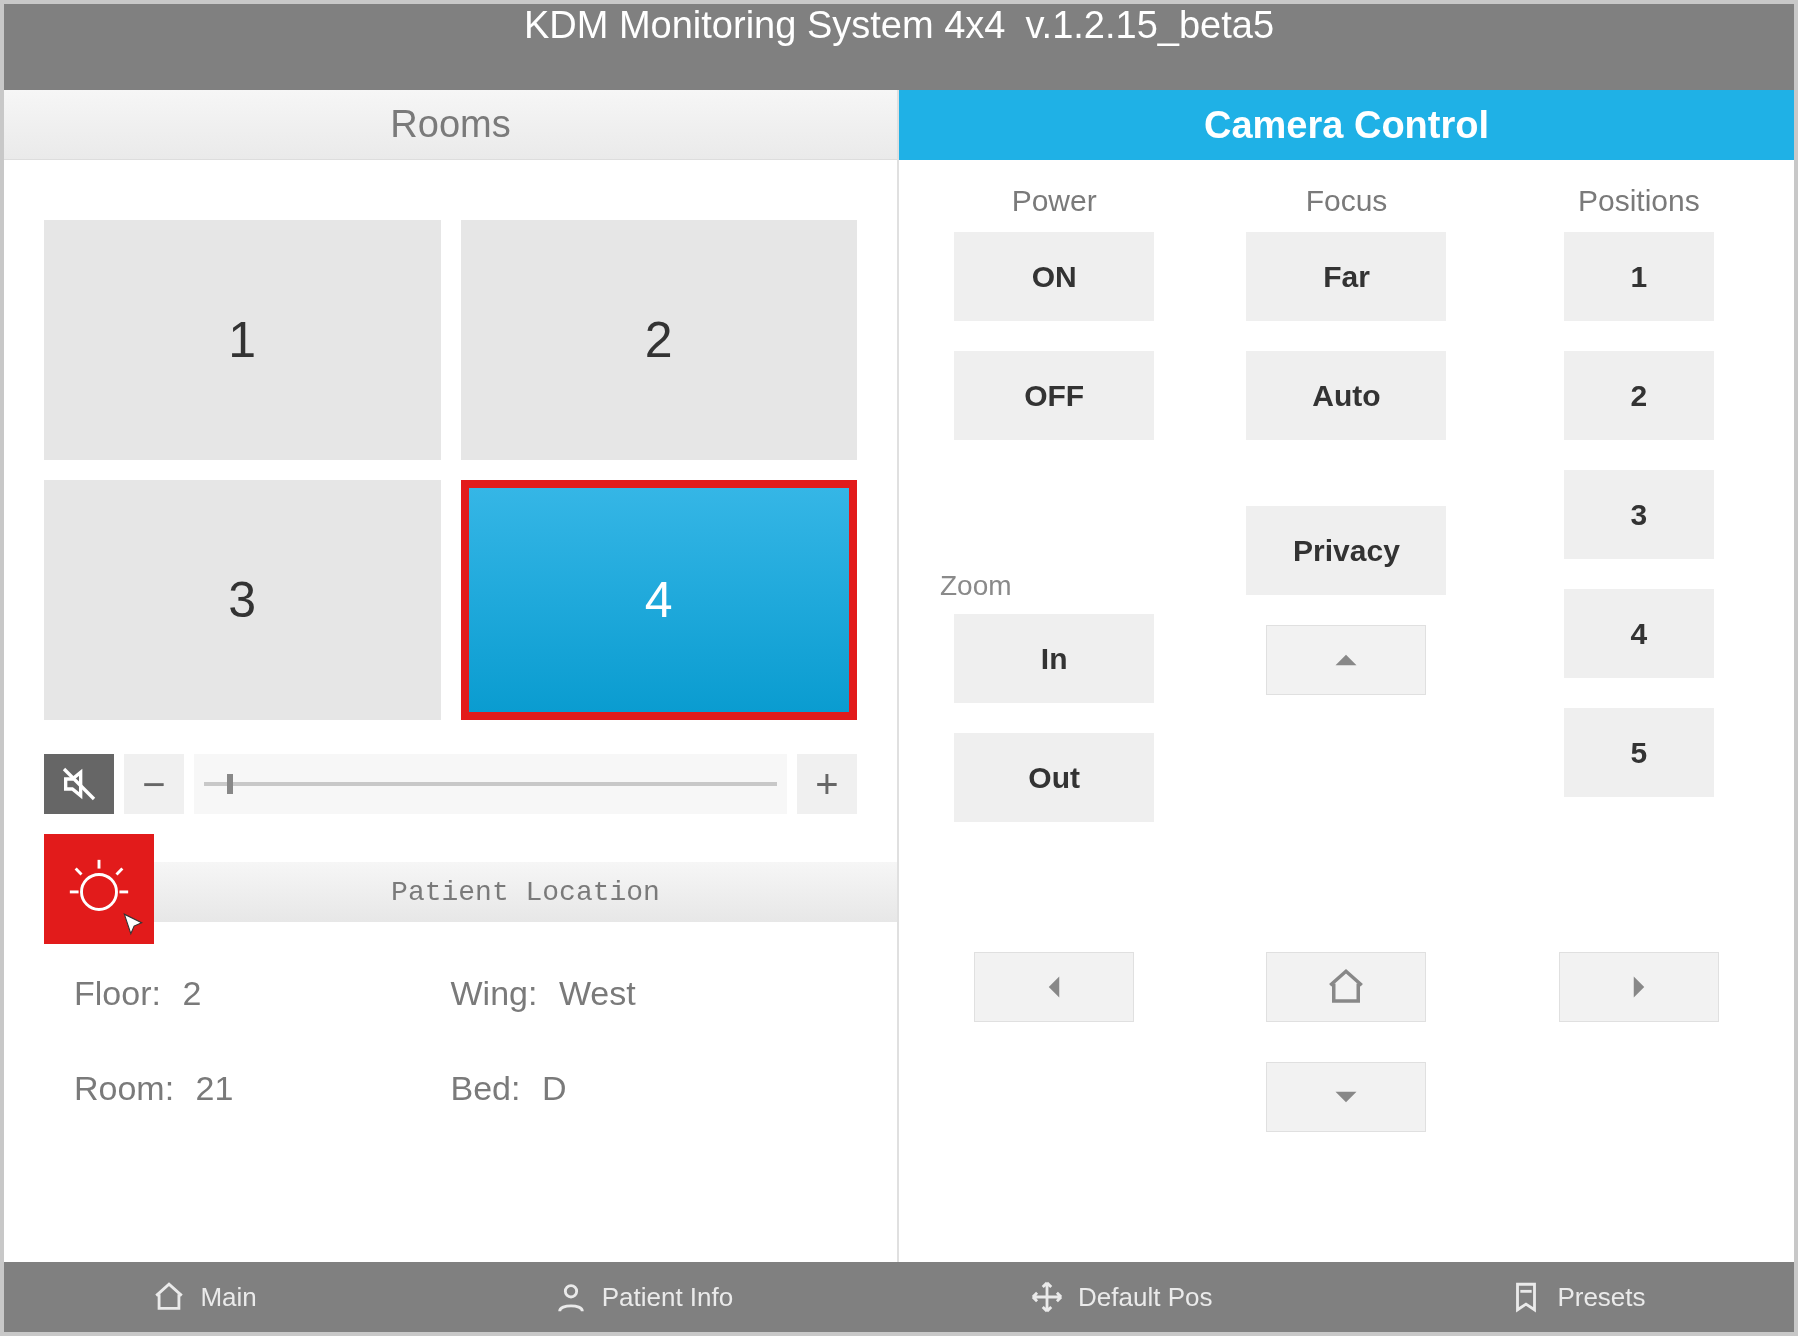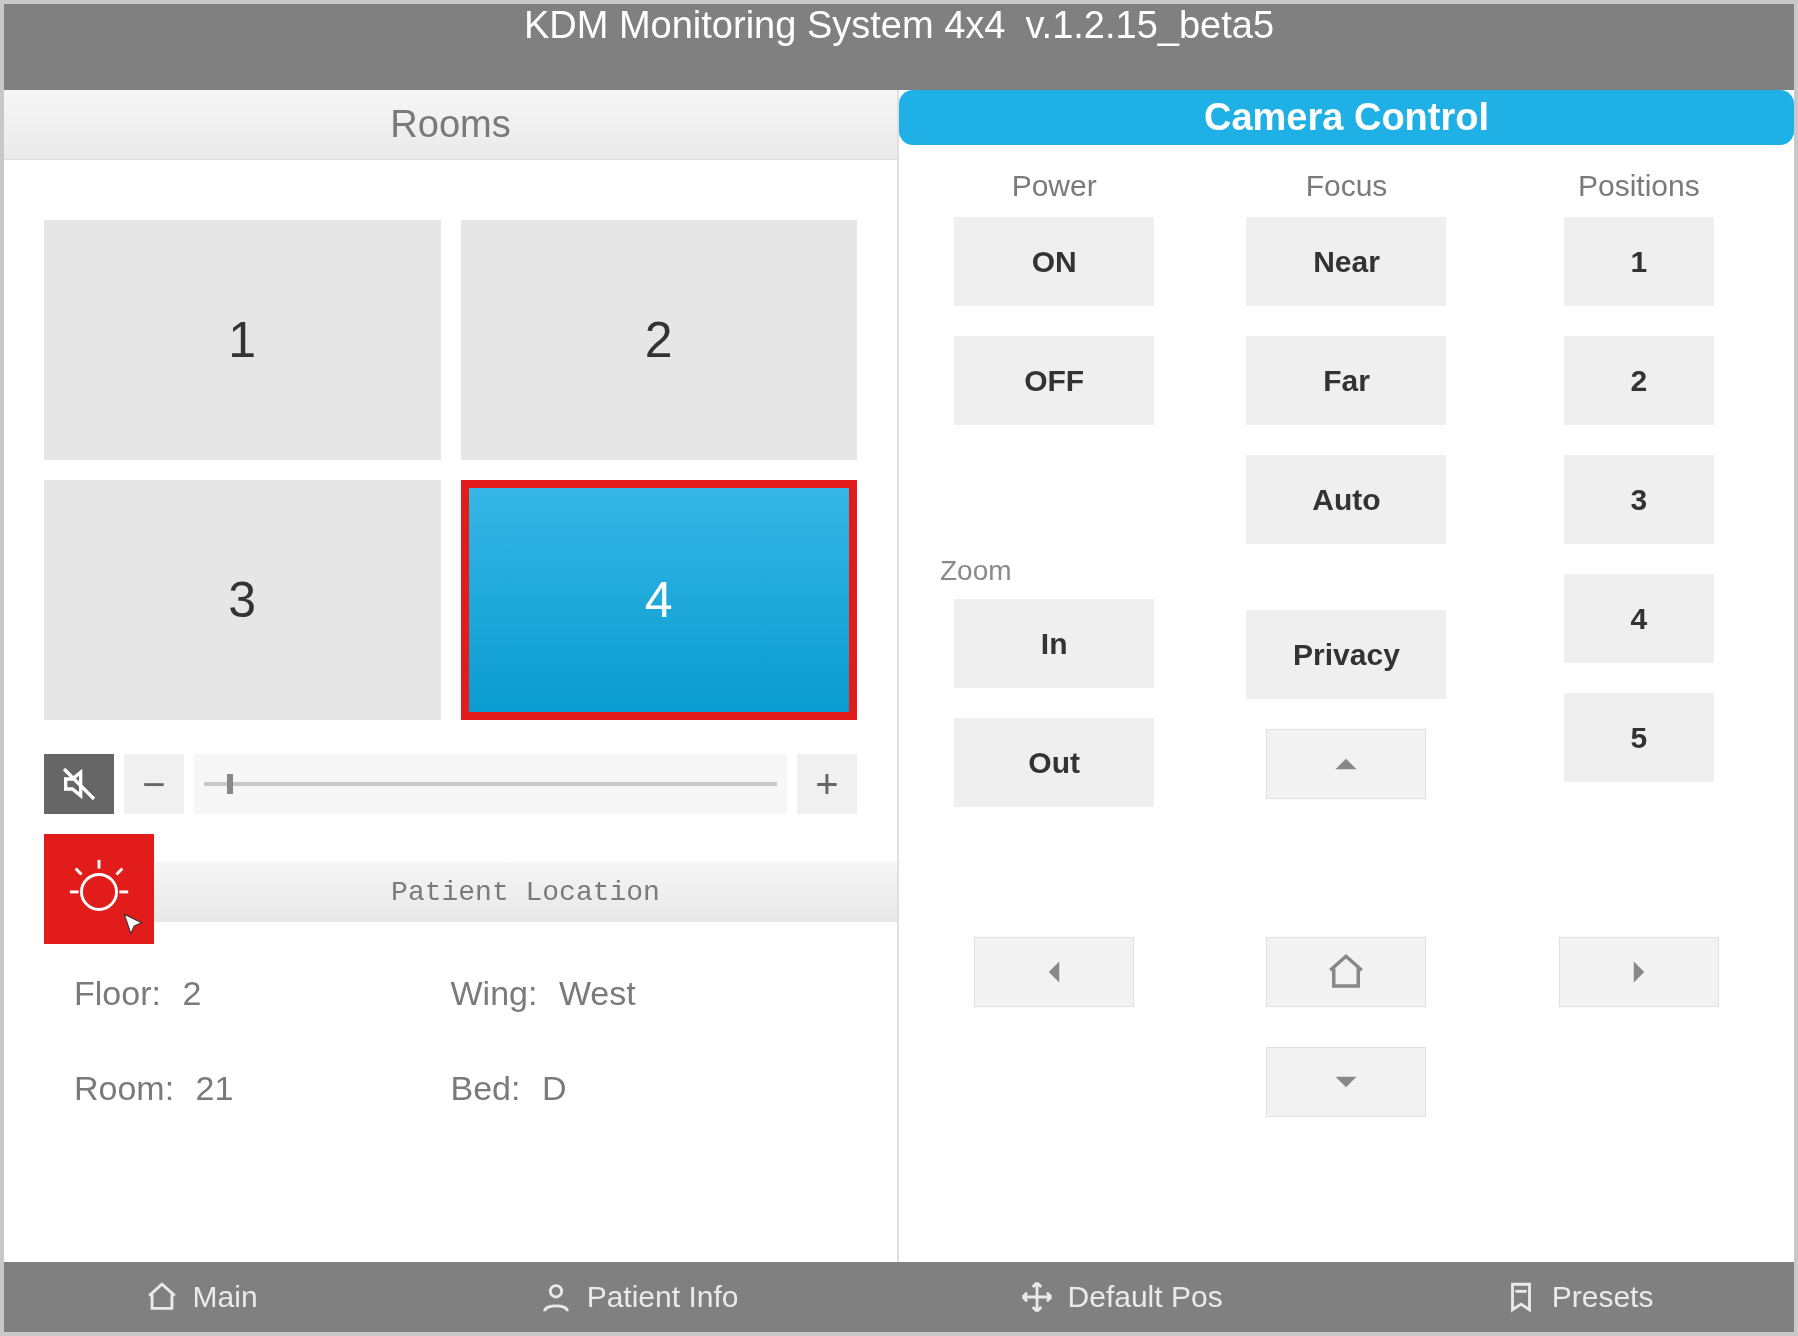--- a/index.html
+++ b/index.html
@@ -139,27 +139,26 @@
   .loc-cell .loc-val { margin-left: 12px; }
 
   
   .right-panel {
     width: 50%;
     background: #fff;
     display: flex;
     flex-direction: column;
   }
   .panel-header-right {
-    height: 55px;
+    height: 70px;
     background: #1fb1e6;
     color: #fff;
     font-size: 38px;
     display: flex; align-items: center; justify-content: center;
     font-weight: bold;
-    border-radius: 14px;
   }
   .cam-body {
     padding: 24px 29px;
     display: grid;
     grid-template-columns: 1fr 1fr 1fr;
     column-gap: 40px;
   }
   .cam-col { display: flex; flex-direction: column; align-items: center; }
   .cam-col-title {
     font-size: 30px; color: #7a7a7a; margin-bottom: 14px;
@@ -196,21 +195,21 @@
   }
 
   
   .bottom-bar {
     height: 70px;
     background: #808080;
     color: #eaeaea;
     display: flex;
     align-items: center;
     justify-content: space-around;
-    font-size: 30px;
+    font-size: 26px;
   }
   .bottom-item {
     display: flex; align-items: center; gap: 14px; cursor: pointer;
   }
   .bottom-item svg { width: 34px; height: 34px; stroke: #eaeaea; fill: none; stroke-width: 2; }
 
   .chev { fill: #888; }
 </style>
 </head>
 <body>
@@ -309,21 +308,20 @@
           <div class="cam-btn">ON</div>
           <div class="cam-btn">OFF</div>
           <div style="height:70px;margin-bottom:30px"></div>
           <div class="zoom-label">Zoom</div>
           <div class="cam-btn">In</div>
           <div class="cam-btn">Out</div>
         </div>
 
         <div class="cam-col">
           <div class="cam-col-title">Focus</div>
-          <div class="cam-btn">Near</div>
           <div class="cam-btn">Far</div>
           <div class="cam-btn">Auto</div>
           <div style="height:36px"></div>
           <div class="cam-btn">Privacy</div>
           <div class="cam-icon-btn">
             <svg viewBox="0 0 24 24" width="42" height="42">
                 <path class="chev" d="M6 15l6-6 6 6z"></path>
               </svg>
           </div>
         </div>

